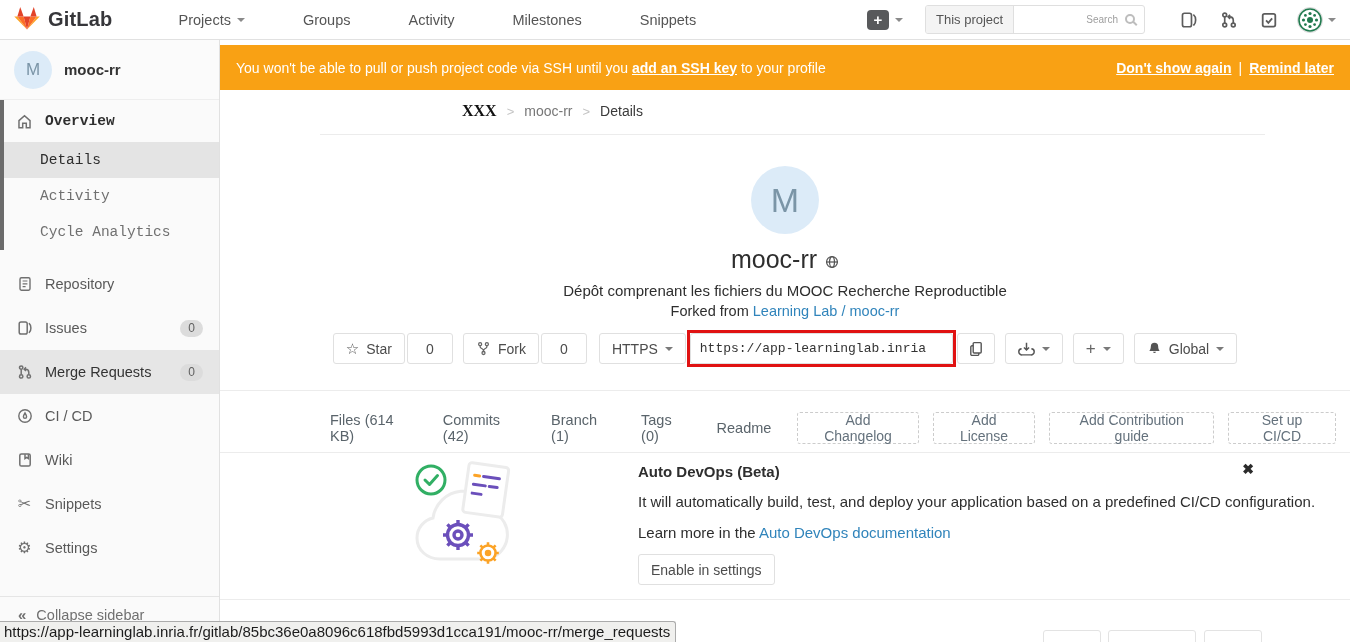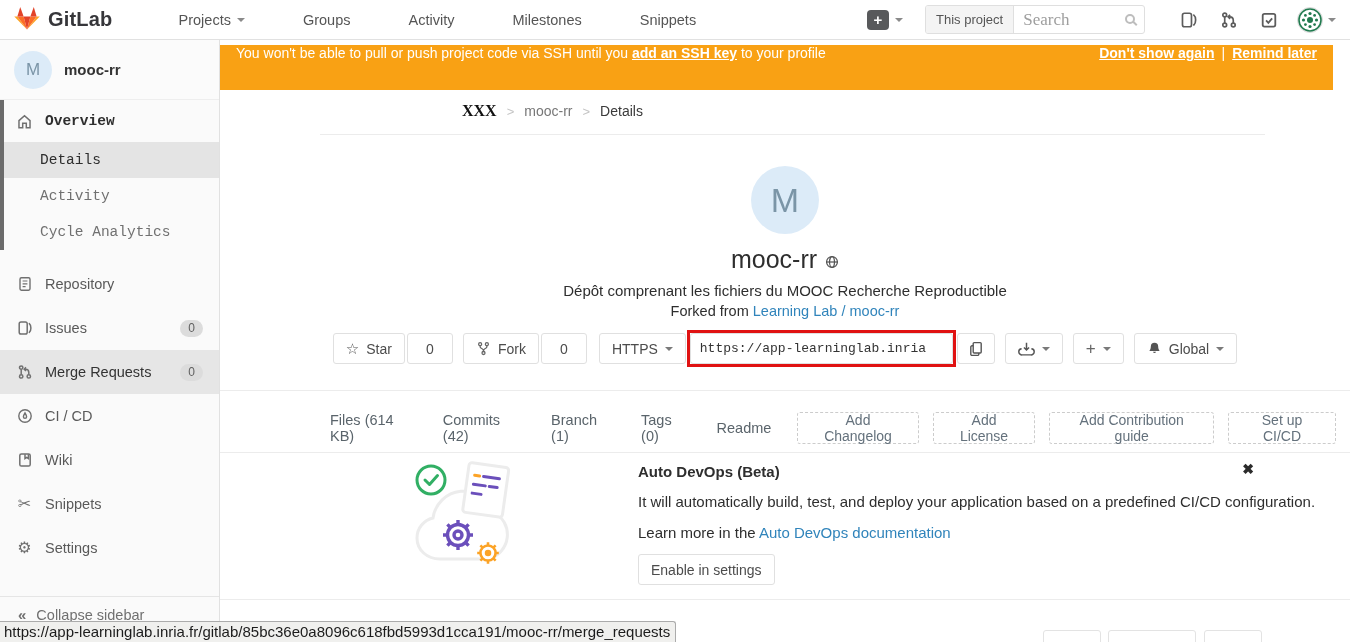--- a/index.html
+++ b/index.html
@@ -18,22 +18,22 @@
   .nav-menu .caret { color:#8a8a8a; }
   .nav-right { margin-left:auto; display:flex; align-items:center; }
   .plus-box { width:22px; height:20px; background:#58595b; border-radius:4px; color:#fff;
     font-size:15px; font-weight:700; display:flex; align-items:center; justify-content:center; line-height:1; }
   .plus-group { display:flex; align-items:center; gap:6px; color:#8a8a8a; margin-right:22px; }
   .searchbox { display:flex; align-items:stretch; width:220px; height:29px; border:1px solid #dfdfdf;
     border-radius:3px; overflow:hidden; margin-right:24px; background:#fff; }
   .search-scope { background:#f4f4f4; border-right:1px solid #dfdfdf; font-size:13px; color:#555;
     display:flex; align-items:center; padding:0 10px; white-space:nowrap; }
   .search-wrap { position:relative; flex:1; display:flex; align-items:center; }
-  .search-wrap input { border:0; outline:none; width:100%; font-size:17px; padding:0 26px 0 9px;
-    font-family:Liberation Serif, serif; color:#333; }
+  .search-wrap input { border:0; outline:none; width:100%; font-size:10px; padding:0 26px 0 9px;
+    font-family:Liberation Sans, sans-serif; color:#333;text-align:right; }
   .search-wrap input::placeholder { color:#9e9e9e; }
   .mag-icon { position:absolute; right:9px; top:8px; width:10px; height:10px;
     border:2px solid #bdbdbd; border-radius:50%; }
   .mag-icon::after { content:''; position:absolute; width:2px; height:5px; background:#bdbdbd;
     right:-3px; bottom:-4px; transform:rotate(-45deg); }
   .nav-ico { color:#5c5c5c; margin:0 11px; display:flex; align-items:center; }
   .avatar-user { margin-left:8px; margin-right:5px; display:flex; }
   .nav-right .caret { color:#8a8a8a; }
 
   
@@ -58,22 +58,22 @@
   .snav-item .lbl { flex:1; }
   .badge { background:var(--badge_bg); color:#5f5f5f; font-size:12px; border-radius:9px;
     padding:1px 8px; line-height:15px; }
   .glyph-ico { font-size:16px; line-height:1; color:#707070; font-style:normal; }
   .collapse-row { position:absolute; left:0; right:0; bottom:0; height:46px; border-top:1px solid #e5e5e5;
     display:flex; align-items:flex-start; gap:10px; padding:10px 0 0 18px; color:#707070; font-size:14.5px; cursor:pointer; }
   .collapse-row .glyph-ico { font-size:15px; font-weight:700; }
 
   
   .main { position:absolute; top:40px; left:220px; right:0; bottom:0; background:#fff; }
-  .alert-banner { position:absolute; top:5px; left:0; right:17px; height:45px; background:var(--alert_bg);
-    color:#fff; display:flex; align-items:flex-start; font-size:14px; padding:0 16px; }
+  .alert-banner { position:absolute; top:5px; left:0; right:0; height:45px; background:var(--alert_bg);
+    color:#fff; display:flex; align-items:center; font-size:14px; padding:0 16px; }
   .alert-banner a { color:#fff; font-weight:700; text-decoration:underline; }
   .alert-right { margin-left:auto; display:flex; gap:7px; align-items:center; white-space:nowrap; }
   .breadcrumb-row { position:absolute; top:50px; left:0; right:0; height:45px; }
   .breadcrumb-row .bc-border { position:absolute; bottom:0; left:100px; right:85px; border-bottom:1px solid #ececec; }
   .breadcrumb { position:absolute; left:242px; top:12px; display:flex; align-items:center; gap:10px; font-size:14px; }
   .bc-ns { font-family:"Liberation Serif", serif; font-weight:700; font-size:16px; color:#111; }
   .bc-sep { color:#c4c4c4; font-size:13px; }
   .bc-proj { color:#777; text-decoration:none; }
   .bc-page { color:#3a3a3a; text-decoration:none; }
 

